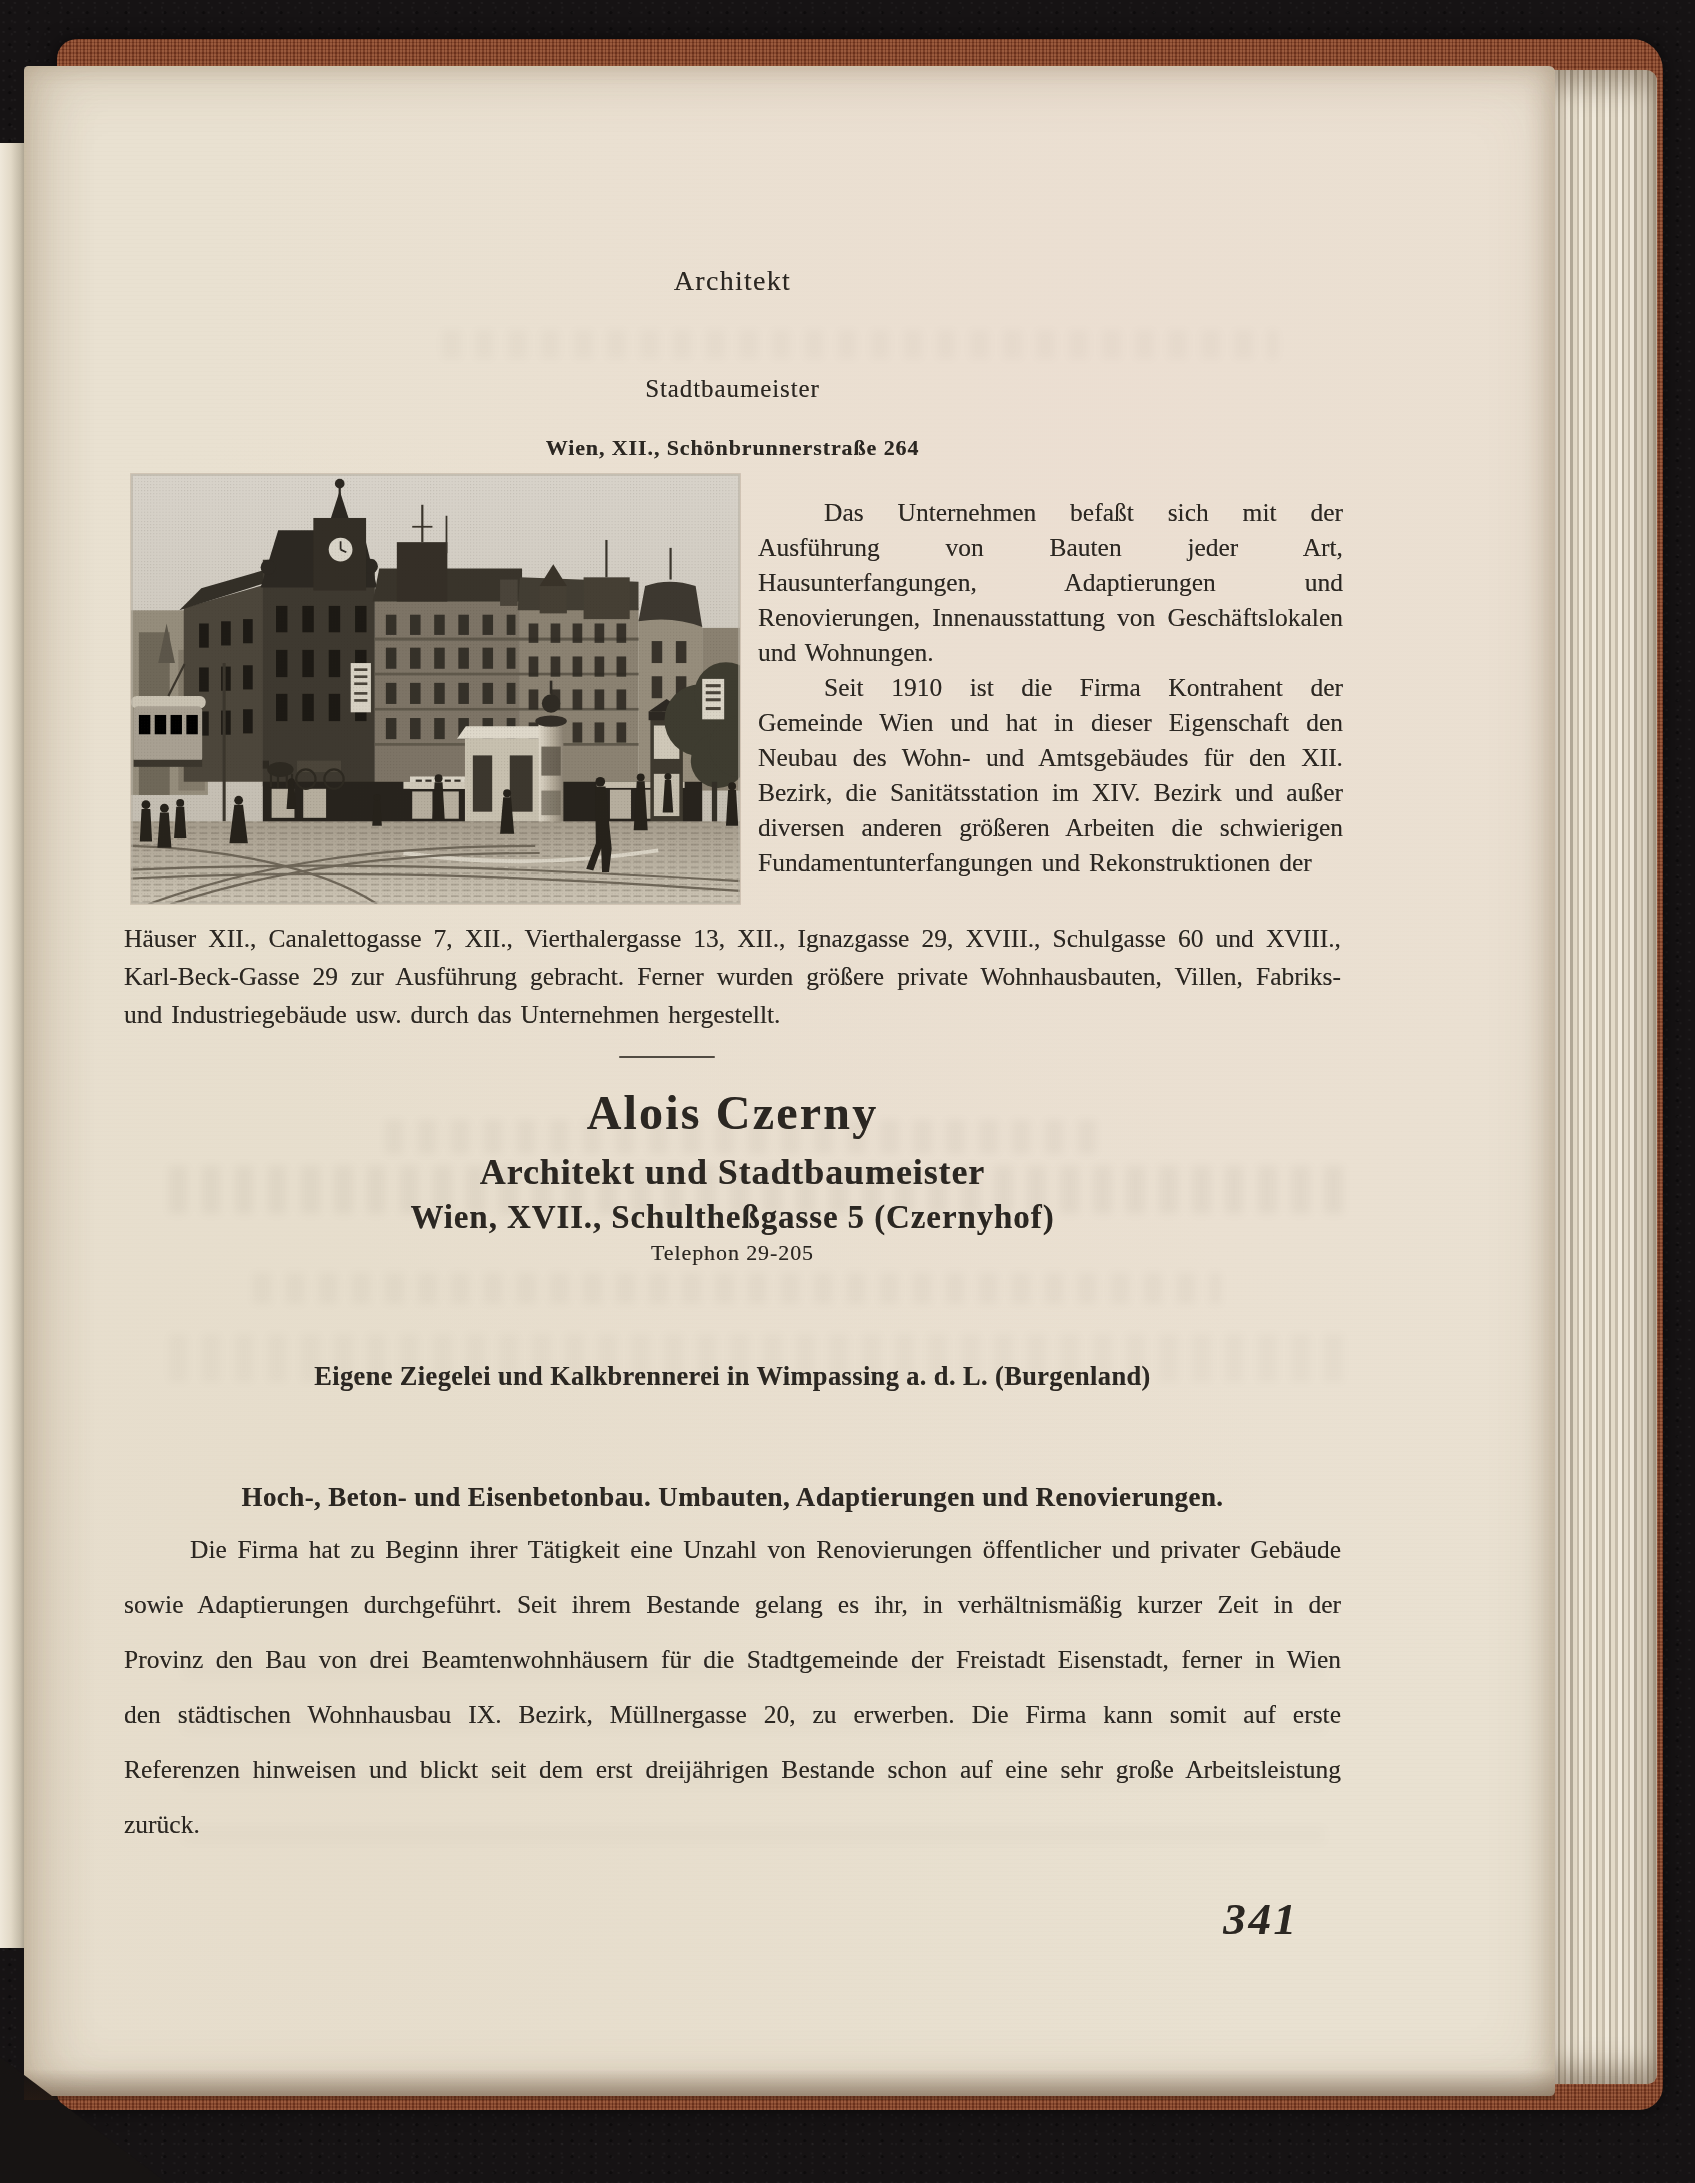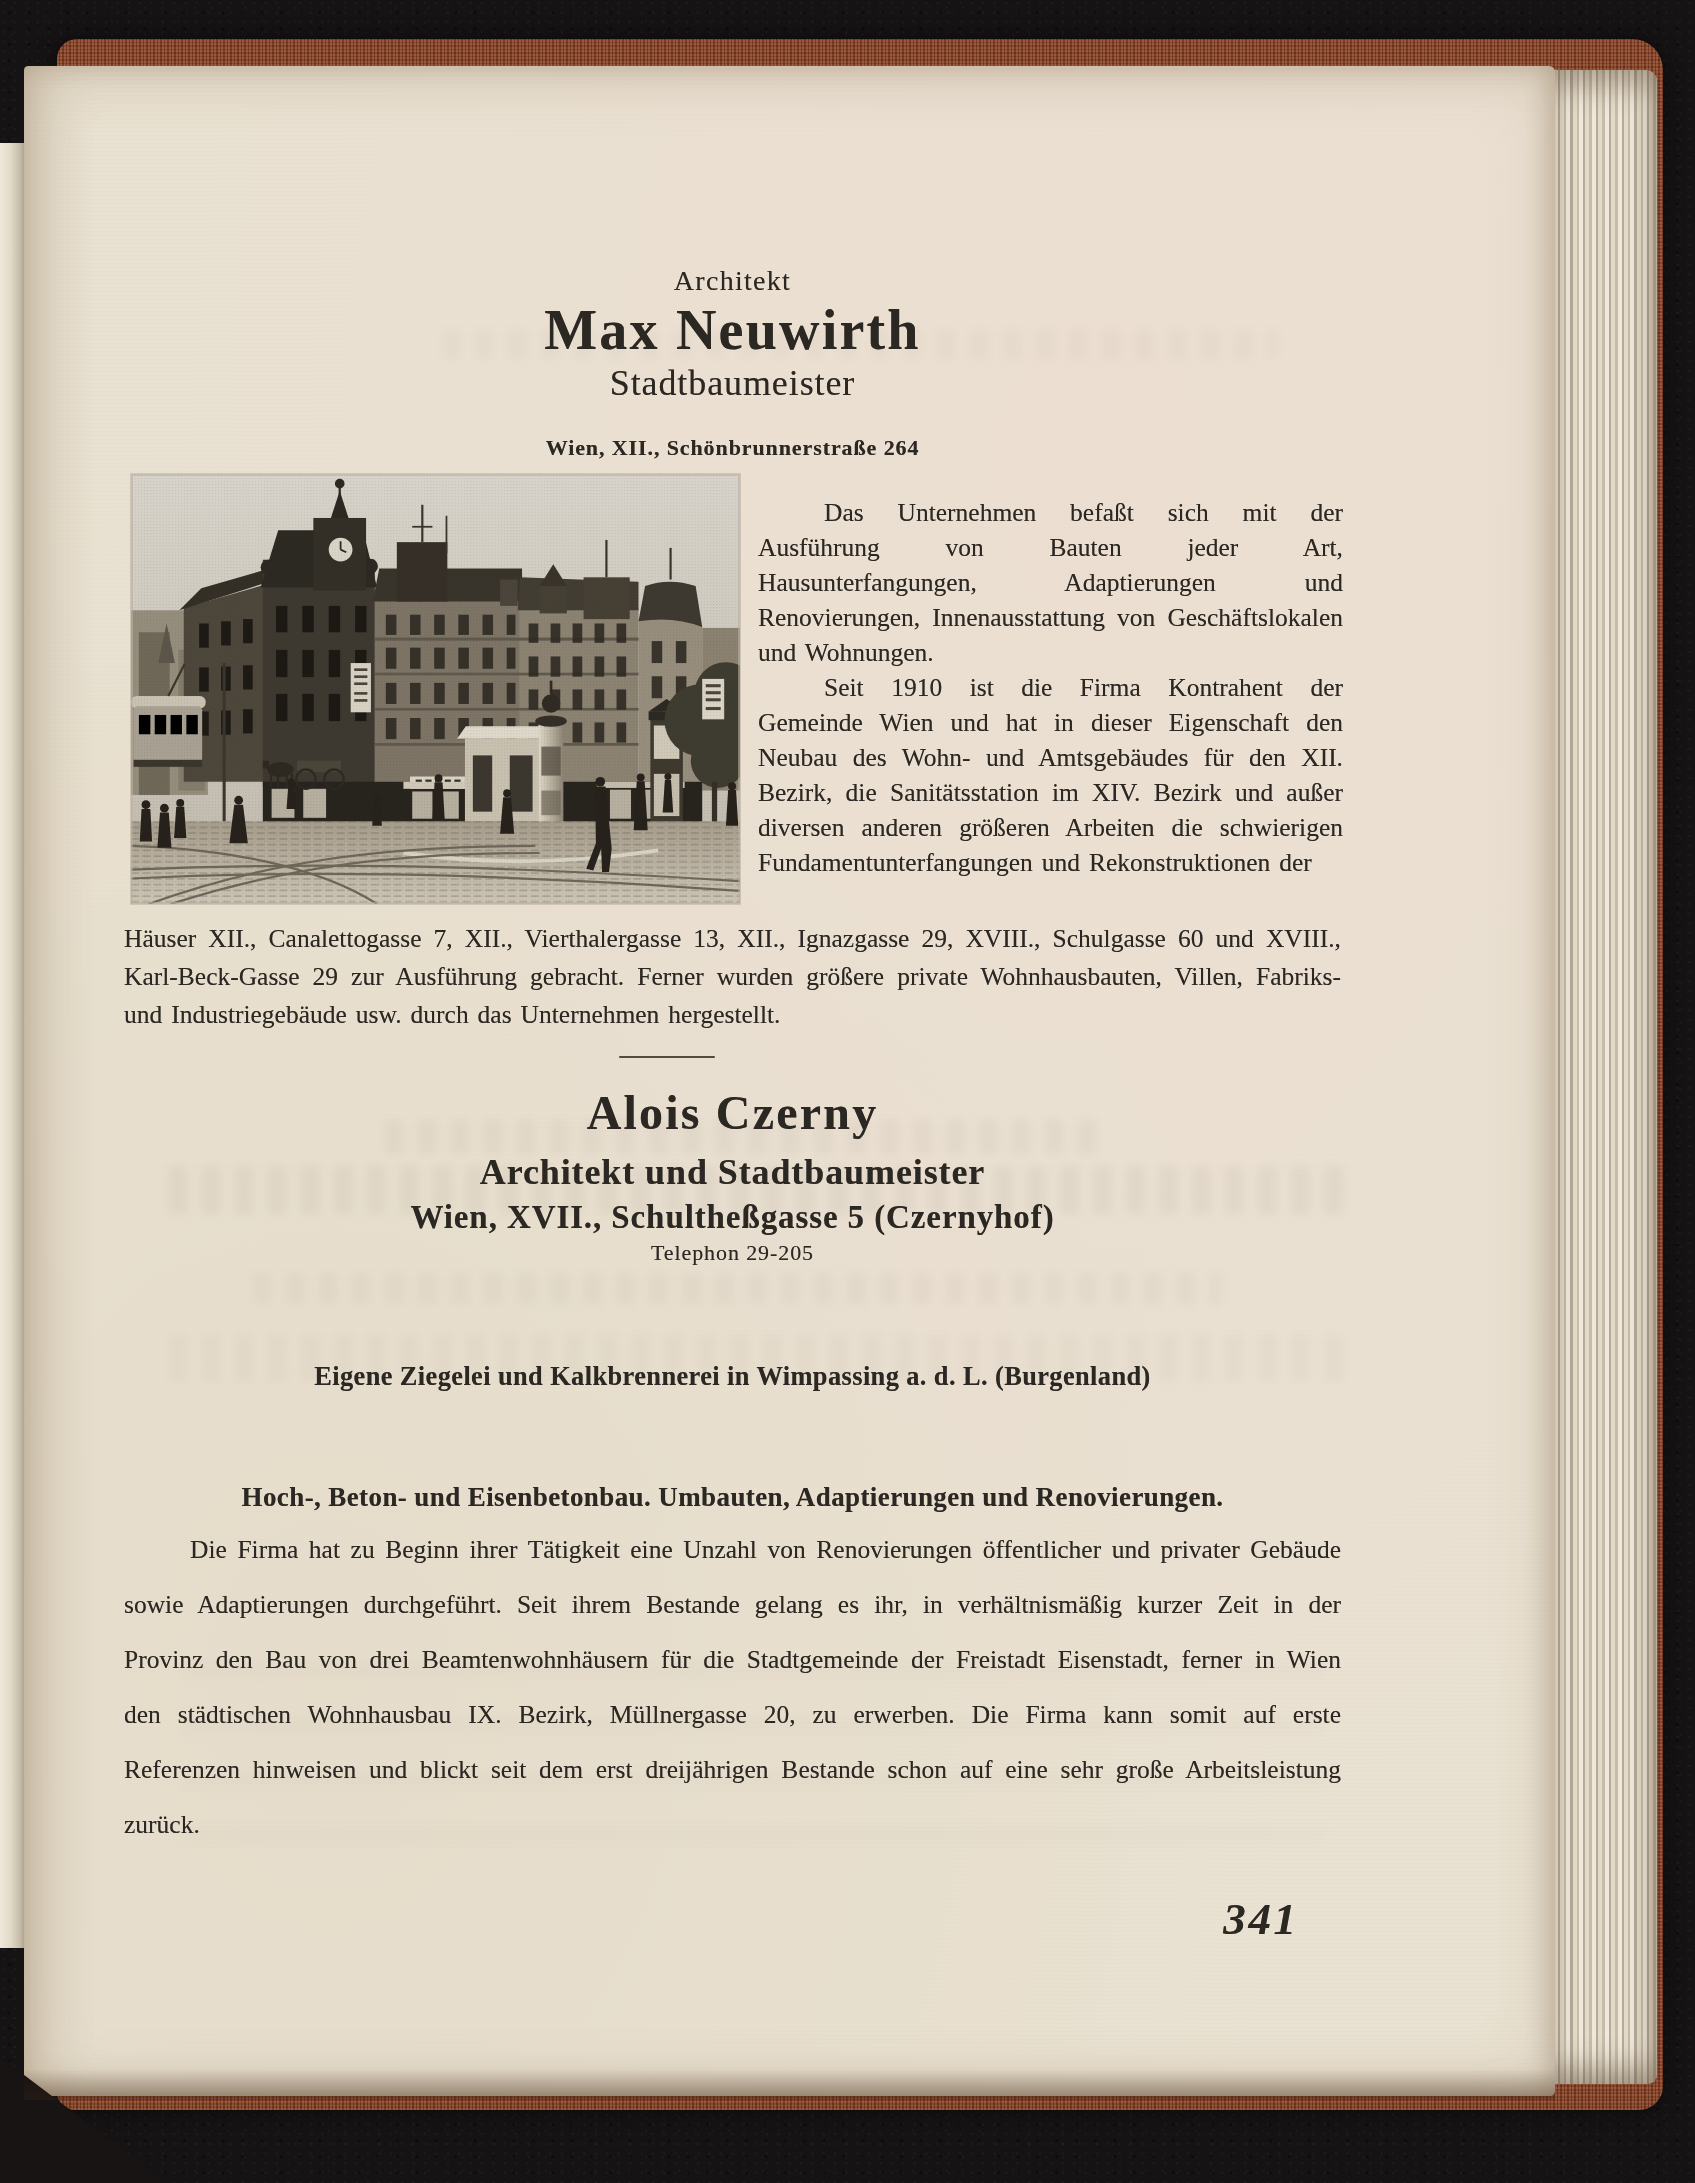--- a/index.html
+++ b/index.html
@@ -68,21 +68,21 @@
     position:absolute;left:24px;top:2069px;width:1531px;height:31px;
     background:linear-gradient(180deg, transparent, rgba(60,35,20,0.35));
   }
 
   
   .page .txt{position:absolute;color:#2b2722;text-shadow:0 0 0.4px rgba(20,15,10,0.4);}
   .center-block{left:100px;width:1217px;text-align:center;}
   .heading{color:#211d18;}
   .l1-profession{top:199px;font-size:28px;letter-spacing:1.3px;}
   .l1-name{top:232px;font-size:56px;font-weight:700;letter-spacing:2.2px;}
-  .l1-title{top:296px;font-size:36px;letter-spacing:0.9px;}
+  .l1-title{top:309px;font-size:25px;letter-spacing:0.9px;}
   .l1-address{top:369px;font-size:22px;font-weight:700;letter-spacing:0.9px;}
 
   .photo{
     position:absolute;left:107px;top:408px;width:609px;height:430px;margin:0;
     box-shadow:0 0 0 0.9px rgba(120,100,80,0.25);
     background:#cfcac0;
   }
   .photo svg{display:block;width:100%;height:100%;}
 
   .col-text{
@@ -139,21 +139,20 @@
   <div class="page">
 
     <div class="ghost g1"></div>
     <div class="ghost g2"></div>
     <div class="ghost g3"></div>
     <div class="ghost g4"></div>
     <div class="ghost g5"></div>
     <div class="ghost g6"></div>
 
     <div class="txt center-block heading l1-profession">Architekt</div>
-    <div class="txt center-block heading l1-name">Max Neuwirth</div>
     <div class="txt center-block heading l1-title">Stadtbaumeister</div>
     <div class="txt center-block heading l1-address">Wien, XII., Schönbrunnerstraße 264</div>
 
     <figure class="photo">
       <svg viewBox="0 0 1386 978" preserveAspectRatio="none">
         <defs>
           <linearGradient id="sky" x1="0" y1="0" x2="0" y2="1">
             <stop offset="0" stop-color="#d8d3ca"></stop>
               <stop offset="1" stop-color="#c3bdb1"></stop>
           </linearGradient>

